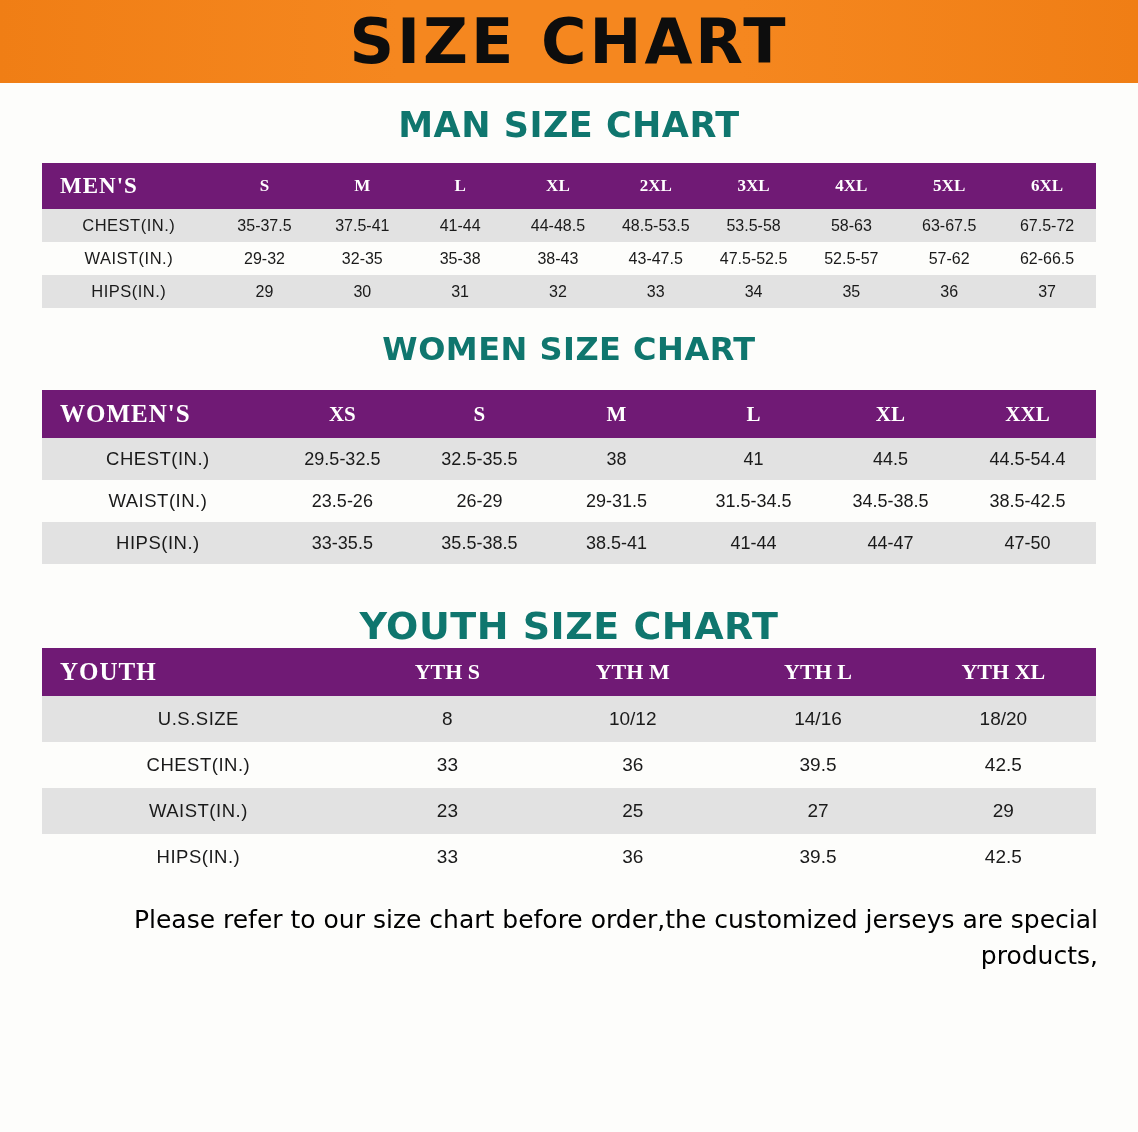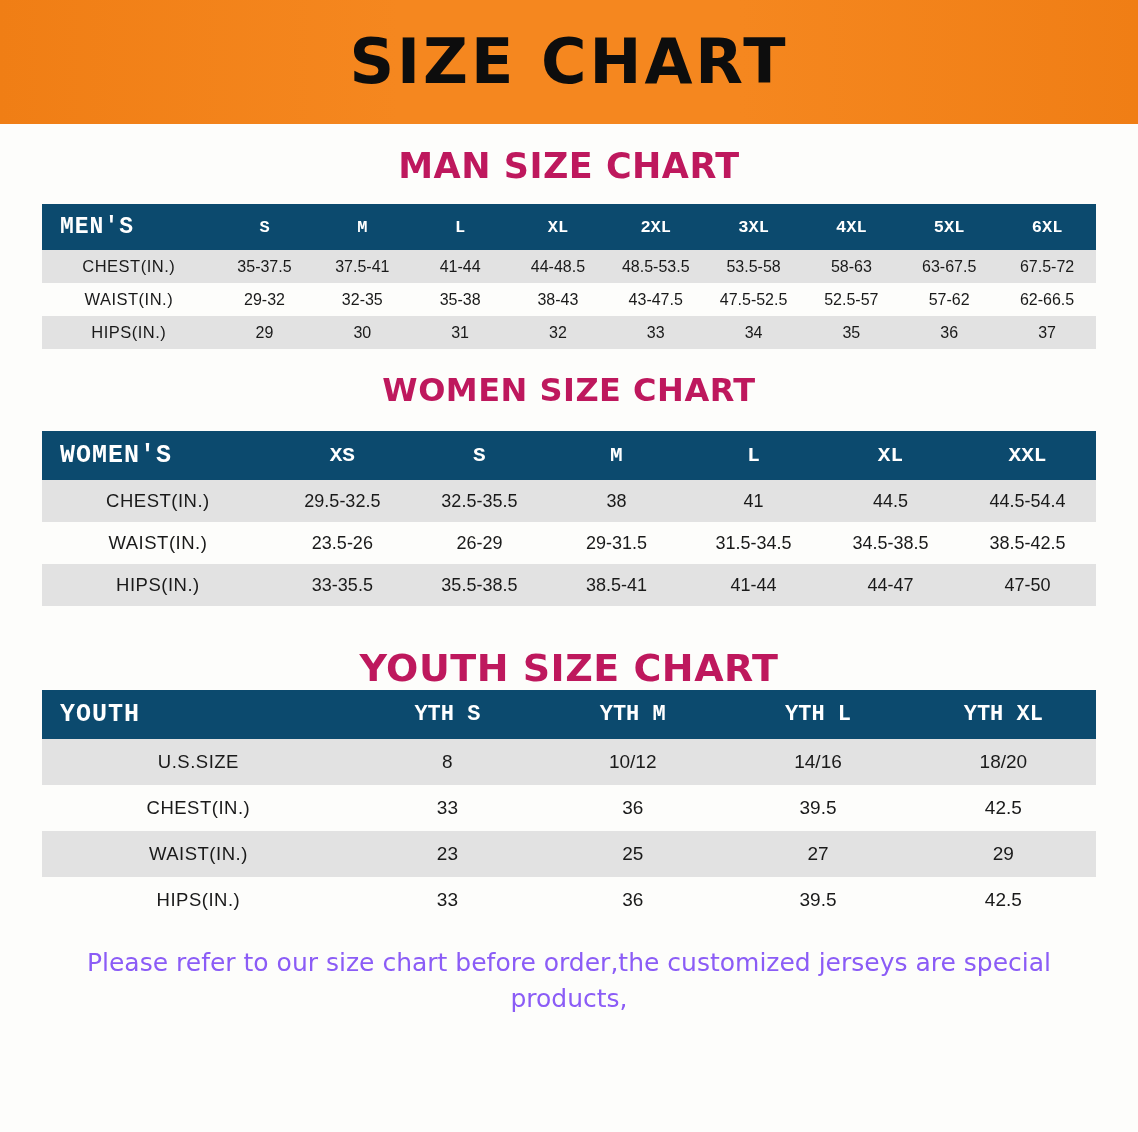--- a/index.html
+++ b/index.html
@@ -15,41 +15,41 @@
     overflow: hidden;
   }
   .page {
     width: 1138px;
     height: 1132px;
     position: relative;
     background: #fdfdfb;
   }
   
   .banner {
-    height: 124px;
+    height: 83px;
     background: linear-gradient(90deg, #f07e15 0%, #f5871f 35%, #f5871f 65%, #f07e15 100%);
     display: flex;
     align-items: center;
     justify-content: center;
   }
   .banner-title {
     font-family: "DejaVu Sans", sans-serif;
     font-weight: bold;
     font-size: 62px;
     letter-spacing: 3px;
     color: #0d0d0d;
     line-height: 1;
     text-align: center;
   }
   
   .section-title {
     text-align: center;
     font-family: "DejaVu Sans", sans-serif;
     font-weight: bold;
-    color: #be185d;
+    color: #0f766e;
   }
   .title-man {
     font-size: 35px;
     letter-spacing: 0.5px;
     margin-top: 22px;
     margin-bottom: 18px;
   }
   .title-women {
     font-size: 32px;
     letter-spacing: 0.5px;
@@ -64,23 +64,23 @@
   
   .table-wrap {
     margin: 0 42px;
   }
   table.size-table {
     width: 100%;
     border-collapse: collapse;
     table-layout: fixed;
   }
   table.size-table thead th {
-    background: #0c4a6e;
+    background: #701a75;
     color: #ffffff;
-    font-family: Liberation Mono, monospace;
+    font-family: Liberation Serif, serif;
     font-weight: bold;
     text-align: center;
     padding: 10px 2px;
   }
   table.size-table thead th.rowhead {
     text-align: left;
     padding-left: 18px;
     letter-spacing: 1px;
   }
   table.size-table tbody td {
@@ -110,25 +110,25 @@
 
   
   #youth-table thead th { font-size: 22px; }
   #youth-table thead th.rowhead { font-size: 25px; }
   #youth-table tbody td { font-size: 19px; padding: 12px 2px; }
   #youth-table tbody td.rowlabel { font-size: 18.5px; }
 
   
   .note {
     margin: 22px 40px 0 40px;
-    color: #8b5cf6;
+    color: #000000;
     font-family: "DejaVu Sans", sans-serif;
     font-size: 25px;
     line-height: 1.45;
-    text-align: center;
+    text-align: right;
   }
   .note .line2 { display: block; }
 </style>
 </head>
 <body>
 
 <div class="page">
 
   <div class="banner">
     <div class="banner-title">SIZE CHART</div>

